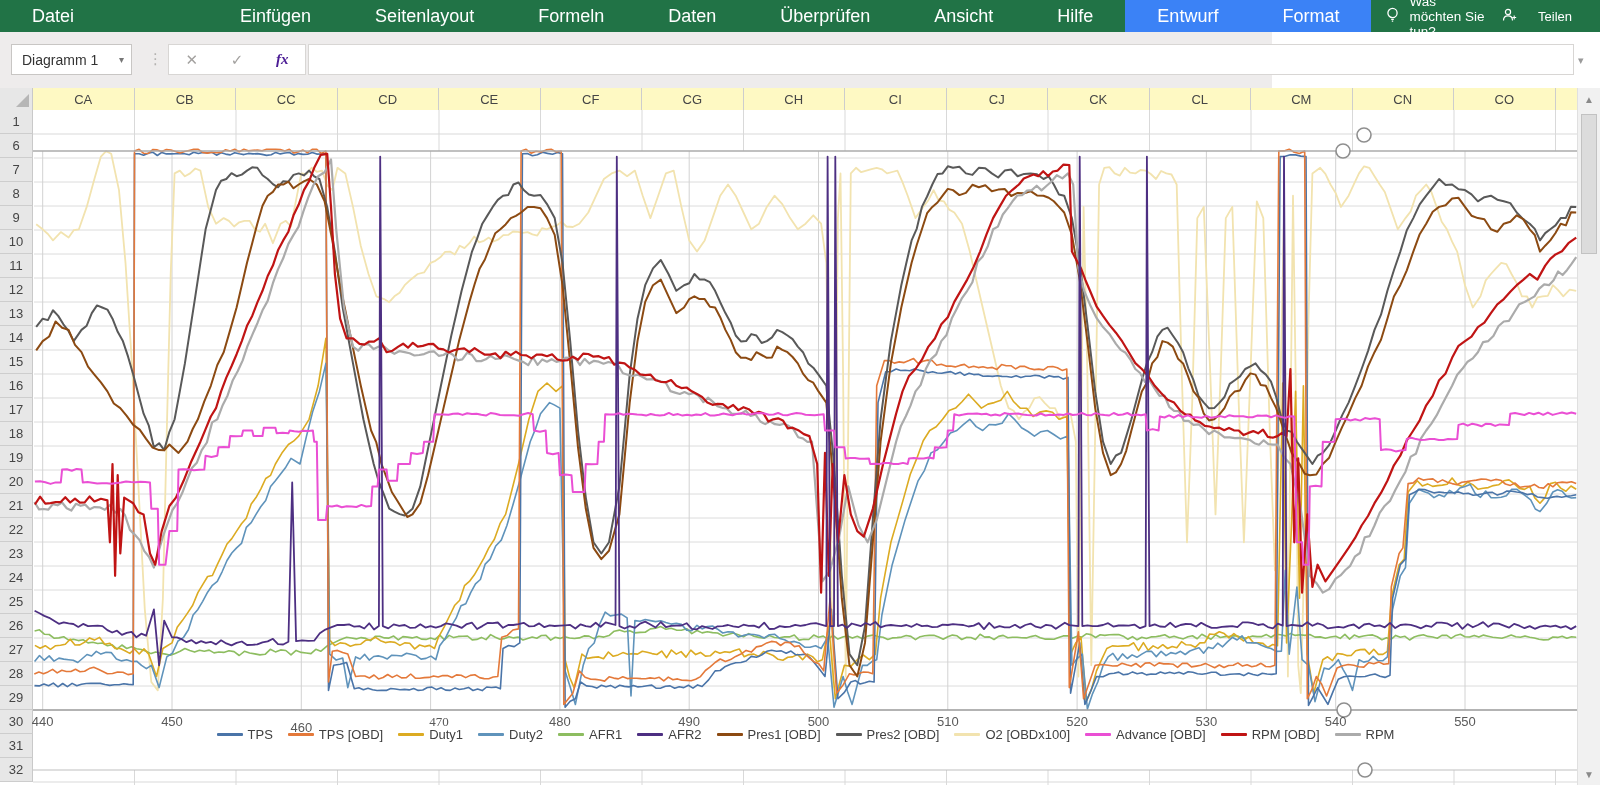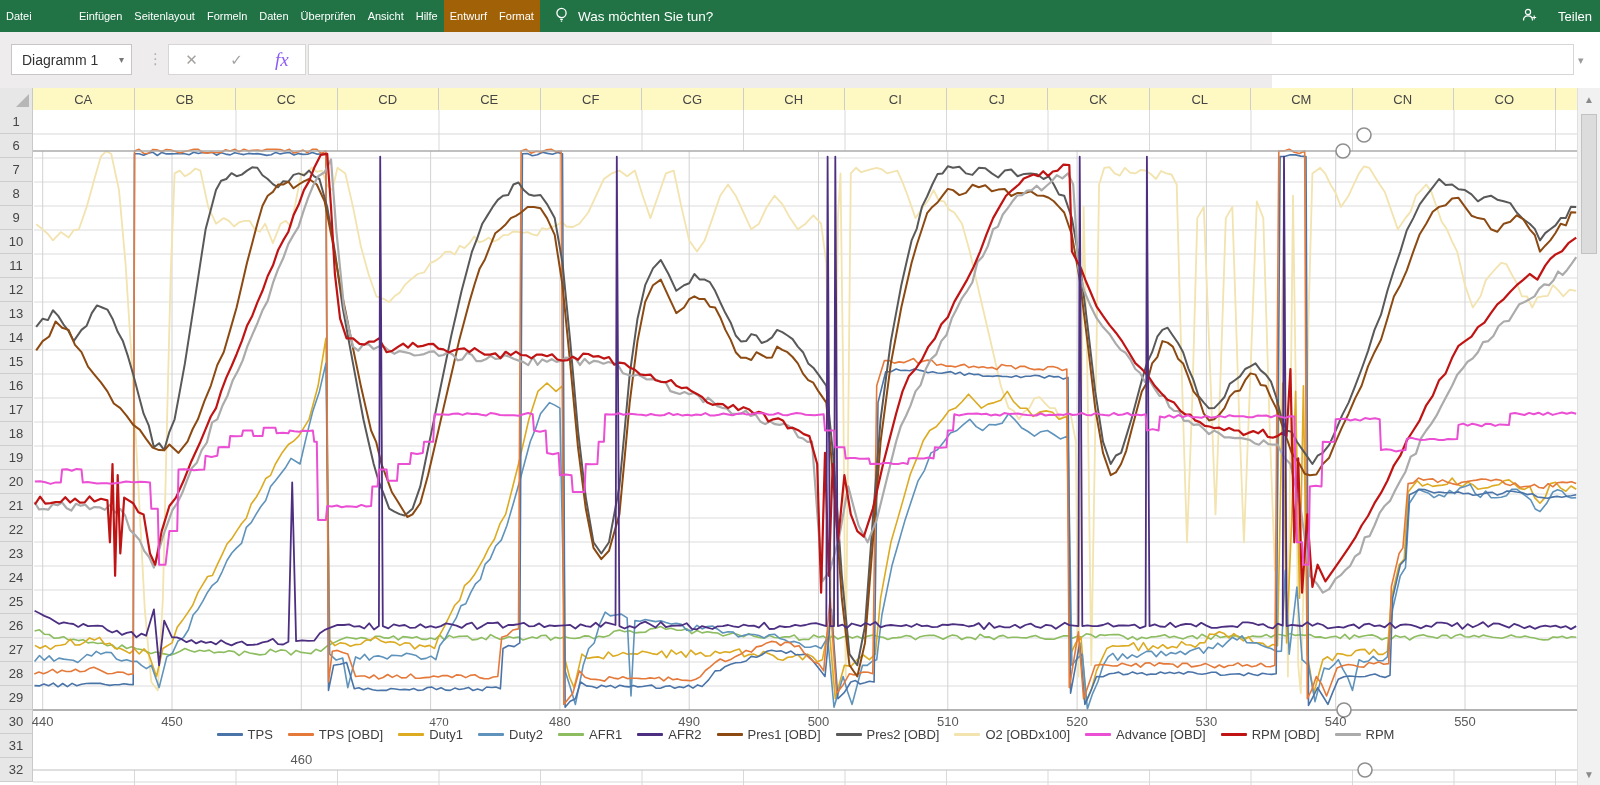--- a/index.html
+++ b/index.html
@@ -1,35 +1,35 @@
 <!DOCTYPE html>
 <html><head>
 <meta charset="utf-8">
 <style>
   html,body{margin:0;padding:0;}
   body{width:1600px;height:785px;overflow:hidden;background:#fff;
        font-family:"Liberation Sans","DejaVu Sans",sans-serif;position:relative;}
   
   .ribbon{position:absolute;left:0;top:0;width:1600px;height:32px;background:#217346;
           display:flex;align-items:stretch;color:#fff;}
-  .rtab{display:flex;align-items:center;padding:0 6px;font-size:11px;white-space:nowrap;cursor:pointer;}
+  .rtab{display:flex;align-items:center;padding:0 32px;font-size:18px;white-space:nowrap;cursor:pointer;}
   .rtab.active{background:#19573a;margin-top:40px;}
-  .ctxgroup{display:flex;background:#a16207;}
+  .ctxgroup{display:flex;background:#3b82f6;}
   .tellme{display:flex;align-items:center;gap:9px;padding:0 14px;font-size:13.5px;cursor:pointer;}
-  .share{margin-left:auto;display:flex;align-items:center;gap:21px;padding-right:8px;font-size:13px;cursor:pointer;}
+  .share{margin-left:auto;display:flex;align-items:center;gap:21px;padding-right:28px;font-size:13px;cursor:pointer;}
   
   .fbar{position:absolute;left:0;top:32px;width:1272px;height:56px;background:#eeecec;border-bottom:1px solid #d2d0ce;}
   .namebox{position:absolute;left:11px;top:12px;width:121px;height:31px;background:#fff;border:1px solid #c8c6c4;
            display:flex;align-items:center;font-size:14px;color:#333;padding-left:10px;box-sizing:border-box;}
   .namebox .dd{margin-left:auto;margin-right:7px;color:#777;font-size:10px;}
   .fdots{position:absolute;left:148px;top:18px;color:#b4b2b0;font-size:15px;letter-spacing:0;}
   .fbtns{position:absolute;left:168px;top:12px;width:138px;height:31px;background:#fff;border:1px solid #d8d6d4;
          display:flex;align-items:center;justify-content:space-around;box-sizing:border-box;}
   .fbtns .bx{color:#a3a19f;font-size:15px;}
-  .fbtns .fx{color:#8b5cf6;font-size:19px;font-style:italic;font-family:"Liberation Serif",serif;}
+  .fbtns .fx{color:#4c1d95;font-size:15px;font-style:italic;font-family:"Liberation Serif",serif;font-weight:bold;}
   .finput{position:absolute;left:308px;top:12px;width:1266px;height:31px;background:#fff;border:1px solid #d8d6d4;
           box-sizing:border-box;font-size:13px;padding:6px;color:#222;}
   .fexp{position:absolute;left:1578px;top:22px;color:#9a9a9a;font-size:11px;}
   
   .colheads{position:absolute;left:0;top:88px;width:1577px;height:22px;background:#fef9c3;border-bottom:1px solid #c9c9c9;display:flex;}
   .corner{width:33px;height:22px;background:#e7e7e7;border-right:1px solid #c9c9c9;position:relative;box-sizing:border-box;}
   .corner:after{content:"";position:absolute;right:3px;bottom:3px;border-style:solid;border-width:0 0 13px 13px;
                 border-color:transparent transparent #b6b6b6 transparent;}
   .colcell{width:101.5px;height:22px;box-sizing:border-box;border-right:1px solid #cdcdcd;
            display:flex;align-items:center;justify-content:center;font-size:13px;color:#454545;}
@@ -238,21 +238,21 @@
     <line x1="33" y1="770" x2="1577" y2="770" stroke="#c0c0c0" stroke-width="1.2"></line>
     <circle cx="1343" cy="151" r="7" fill="#fff" stroke="#8f8f8f" stroke-width="1.6"></circle>
     <circle cx="1364" cy="135" r="7" fill="#fff" stroke="#8f8f8f" stroke-width="1.6"></circle>
     <circle cx="1344" cy="710" r="7" fill="#fff" stroke="#8f8f8f" stroke-width="1.6"></circle>
     <circle cx="1365" cy="770" r="7" fill="#fff" stroke="#8f8f8f" stroke-width="1.6"></circle>
   </svg>
 
 <div id="xlabels">
     <span class="xlab" style="left: 22.7px; top: 714px;">440</span>
     <span class="xlab" style="left: 152px; top: 714px;">450</span>
-    <span class="xlab" style="left: 281.3px; top: 752px;">460</span>
+    <span class="xlab" style="left: 281.3px; top: 720px;">460</span>
     <span class="xlab" style="left: 419px; top: 714px; font-family: Liberation Serif, serif;">470</span>
     <span class="xlab" style="left: 539.9px; top: 714px;">480</span>
     <span class="xlab" style="left: 669.2px; top: 714px;">490</span>
     <span class="xlab" style="left: 798.5px; top: 714px;">500</span>
     <span class="xlab" style="left: 927.8px; top: 714px;">510</span>
     <span class="xlab" style="left: 1057.1px; top: 714px;">520</span>
     <span class="xlab" style="left: 1186.4px; top: 714px;">530</span>
     <span class="xlab" style="left: 1315.7px; top: 714px;">540</span>
     <span class="xlab" style="left: 1445px; top: 714px;">550</span>
   </div>

